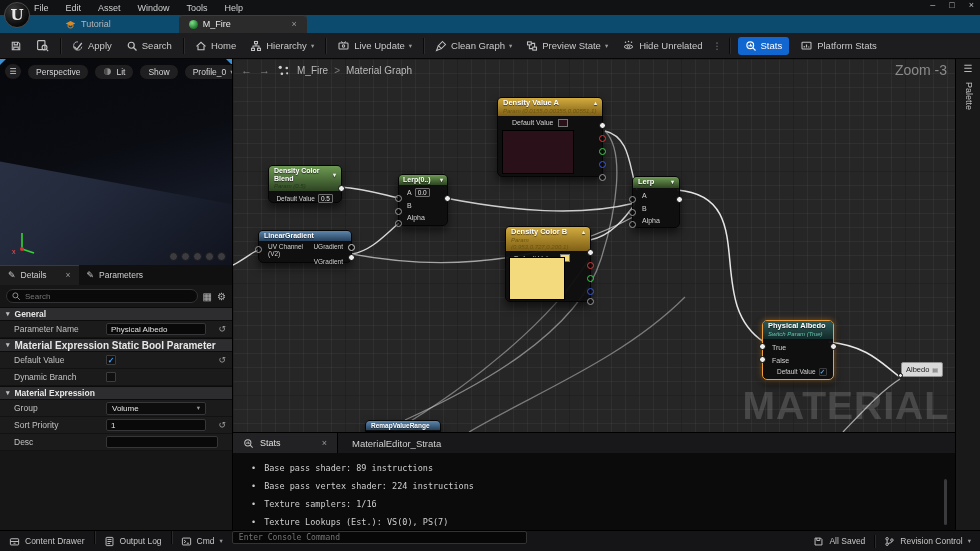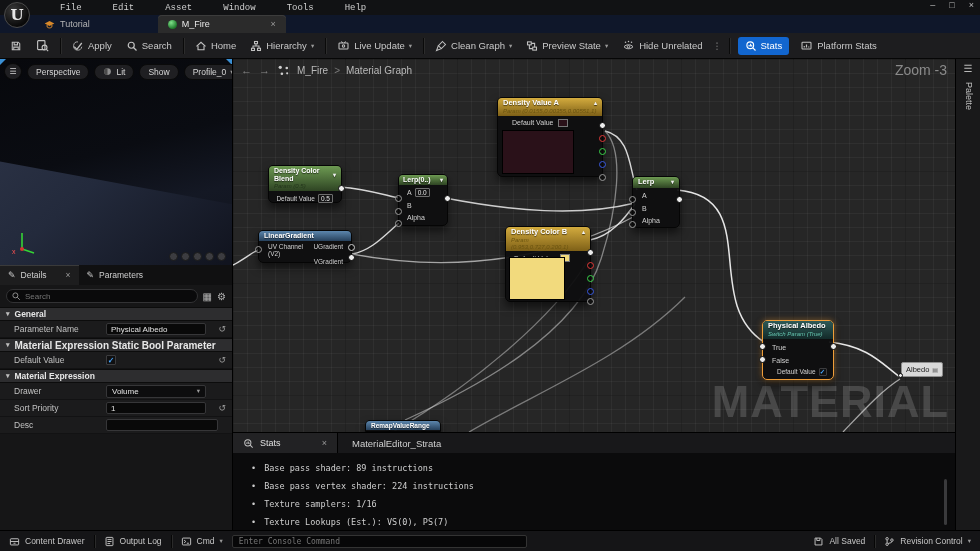--- a/index.html
+++ b/index.html
@@ -3,26 +3,26 @@
 <meta charset="utf-8">
 <style>
   * { margin:0; padding:0; box-sizing:border-box; }
   html,body { width:980px; height:551px; overflow:hidden; background:#0c0c0c;
     font-family:"Liberation Sans",sans-serif; color:#c8c8c8; }
   svg.ico { display:inline-block; vertical-align:middle; }
 
   
   #titlebar { position:absolute; left:0; top:0; width:980px; height:15px; background:#111214; display:flex; align-items:center; font-size:9px; color:#cfcfcf; z-index:30;}
   #ue-logo { position:absolute; left:4px; top:2px; width:26px; height:26px; border-radius:50%; background:radial-gradient(circle at 35% 30%, #3a3a3a, #0a0a0a 70%); border:1px solid #4a4a4a; color:#e8e8e8; font-family:"DejaVu Serif",serif; font-size:15px; font-weight:bold; display:flex; align-items:center; justify-content:center; z-index:40;}
-  #menu-items { display:flex; gap:31px; margin-left:60px;font-family:Liberation Mono, monospace; }
+  #menu-items { display:flex; gap:17px; margin-left:34px; }
   #menu-items span { cursor:default; }
   #win-controls { position:absolute; right:6px; top:0; display:flex; gap:14px; font-size:9px; color:#bbb; }
 
   
-  #tabbar { position:absolute; left:0; top:15px; width:980px; height:18px; background:#0f172a; display:flex; align-items:stretch; z-index:29; }
+  #tabbar { position:absolute; left:0; top:15px; width:980px; height:18px; background:#0c4a6e; display:flex; align-items:stretch; z-index:29;padding-left:21px; }
   .asset-tab { display:flex; align-items:center; gap:5px; padding:0 10px; font-size:9px; color:#b5b5b5; }
   .asset-tab.minor { margin-left:34px; }
   .asset-tab.active { background:#2b2b2b; color:#e8e8e8; border-radius:4px 4px 0 0; margin-left:58px; width:128px; justify-content:flex-start; box-shadow:inset 0 1px 0 #3c3c3c; }
   .asset-tab .closex { margin-left:auto; color:#9a9a9a; font-size:9px; }
   .sphere-ico { width:9px; height:9px; border-radius:50%; background:radial-gradient(circle at 35% 30%, #7fe08a, #1f7a2c 70%); display:inline-block; }
 
   
   #toolbar { position:absolute; left:0; top:33px; width:980px; height:26px; background:#1d1d1f; border-bottom:1px solid #060606; display:flex; align-items:center; font-size:9.5px; color:#c9c9c9; z-index:28; }
   .tbtn { display:flex; align-items:center; gap:4px; padding:3px 7px; border-radius:3px; white-space:nowrap; }
   .tsep { width:1px; height:16px; background:#0a0a0a; margin:0 4px; box-shadow:1px 0 0 #2c2c2c; }
@@ -68,21 +68,21 @@
     background-image:
       linear-gradient(rgba(0,0,0,0.30) 1px, transparent 1px),
       linear-gradient(90deg, rgba(0,0,0,0.30) 1px, transparent 1px),
       linear-gradient(rgba(255,255,255,0.045) 1px, transparent 1px),
       linear-gradient(90deg, rgba(255,255,255,0.045) 1px, transparent 1px);
     background-size:112px 112px,112px 112px,14px 14px,14px 14px; }
   #graph-header { position:absolute; left:0; top:0; width:100%; height:22px; display:flex; align-items:center; gap:7px; padding:0 8px; z-index:10; font-size:10px; color:#9f9f9f; }
   #graph-header .nav { font-size:11px; color:#8b8b8b; }
   #breadcrumb { display:flex; gap:6px; align-items:center; color:#b9b9b9; font-size:10px; }
   #zoom-label { margin-left:auto; color:#8a8a8a; font-size:14px; }
-  #watermark { position:absolute; right:6px; bottom:4px; font-size:45px; font-weight:900; letter-spacing:1px; color:rgba(255,255,255,0.16); z-index:1; font-family:"Liberation Sans",sans-serif; }
+  #watermark { position:absolute; right:6px; bottom:4px; font-size:39px; font-weight:900; letter-spacing:1px; color:rgba(255,255,255,0.16); z-index:1; font-family:"Liberation Sans",sans-serif; }
   #wires { position:absolute; inset:0; z-index:2; }
   .node { position:absolute; background:rgba(14,14,15,0.94); border:1px solid #050505; border-radius:5px; box-shadow:0 5px 9px rgba(0,0,0,0.55); z-index:3; font-size:7.5px; color:#d8d8d8; }
   .nhead { border-radius:4px 4px 0 0; padding:1px 5px 1px 5px; line-height:1.15; }
   .nhead .ntitle { font-weight:bold; font-size:7.5px; color:#fff; text-shadow:0 1px 1px rgba(0,0,0,0.6); display:flex; justify-content:space-between; align-items:center; }
   .nhead .nsub { font-size:6px; font-style:italic; }
   .nhead.gold { background:linear-gradient(#d3ab3e,#7e6017); }
   .nhead.gold .nsub { color:#6b5410; }
   .nhead.green { background:linear-gradient(#6d9a52,#2e4423); }
   .nhead.blue { background:linear-gradient(#5c86ad,#27415c); }
   .nhead.teal { background:linear-gradient(#2e5a57,#132a29); }
@@ -108,21 +108,21 @@
   #stats-header { height:20px; background:#18181a; display:flex; align-items:center; font-size:9px; }
   #stats-tab { display:flex; align-items:center; gap:6px; padding:0 10px; height:100%; background:#222224; border-right:1px solid #000; width:105px; color:#e0e0e0; }
   #stats-tab .closex { margin-left:auto; color:#9a9a9a; }
   #stats-doc { margin-left:14px; color:#d0d0d0; font-size:9.5px; }
   #stats-body { position:relative; height:78px; overflow:hidden; padding:6px 0 0 18px; font-family:"DejaVu Sans Mono",monospace; font-size:8.5px; color:#cfcfcf; line-height:18px; }
   .stat-line { white-space:nowrap; }
   .stat-line .bullet { margin-right:8px; color:#cfcfcf; }
   #stats-scrollbar { position:absolute; right:8px; top:26px; width:3px; height:46px; background:#3a3a3c; border-radius:2px; }
 
   
-  #statusbar { position:absolute; left:0; top:530px; width:980px; height:21px; background:#151517; border-top:1px solid #000; display:flex; align-items:center; font-size:8.5px; color:#c6c6c6; z-index:30; }
+  #statusbar { position:absolute; left:0; top:530px; width:980px; height:21px; background:#151517; border-top:1px solid #000; display:flex; align-items:flex-start; font-size:8.5px; color:#c6c6c6; z-index:30; }
   .sbtn { display:flex; align-items:center; gap:5px; padding:0 9px; height:100%; }
   .ssep { width:1px; height:13px; background:#060606; box-shadow:1px 0 0 #2a2a2a; }
   #console-input { width:295px; height:13px; background:#070708; border:1px solid #333; border-radius:2px; color:#9a9a9a; font-size:8px; font-family:"DejaVu Sans Mono",monospace; padding:0 6px; }
   #statusbar .right { margin-left:auto; display:flex; align-items:center; height:100%; }
 </style>
 </head>
 <body>
 
 <div id="ue-logo">U</div>
 <div id="titlebar">
@@ -339,27 +339,31 @@
 
   <div class="dsection">
     <span class="caret">▾</span>
     <span style="font-size:10px">Material Expression Static Bool Parameter</span>
   </div>
   <div class="drow">
     <span class="dlabel">Default Value</span>
     <span class="dcheck">✓</span>
     <span class="dreset">↺</span>
   </div>
+  <div class="drow">
+    <span class="dlabel">Dynamic Branch</span>
+    <span class="dcheck"></span>
+  </div>
 
   <div class="dsection">
     <span class="caret">▾</span>
     <span>Material Expression</span>
   </div>
   <div class="drow">
-    <span class="dlabel">Drawer</span>
+    <span class="dlabel">Group</span>
     <span class="ddrop">
       <span>Volume</span>
       <span class="chev">▾</span>
     </span>
   </div>
   <div class="drow">
     <span class="dlabel">Sort Priority</span>
     <input class="dfield narrow" value="1" style="">
     <span class="dreset">↺</span>
   </div>

